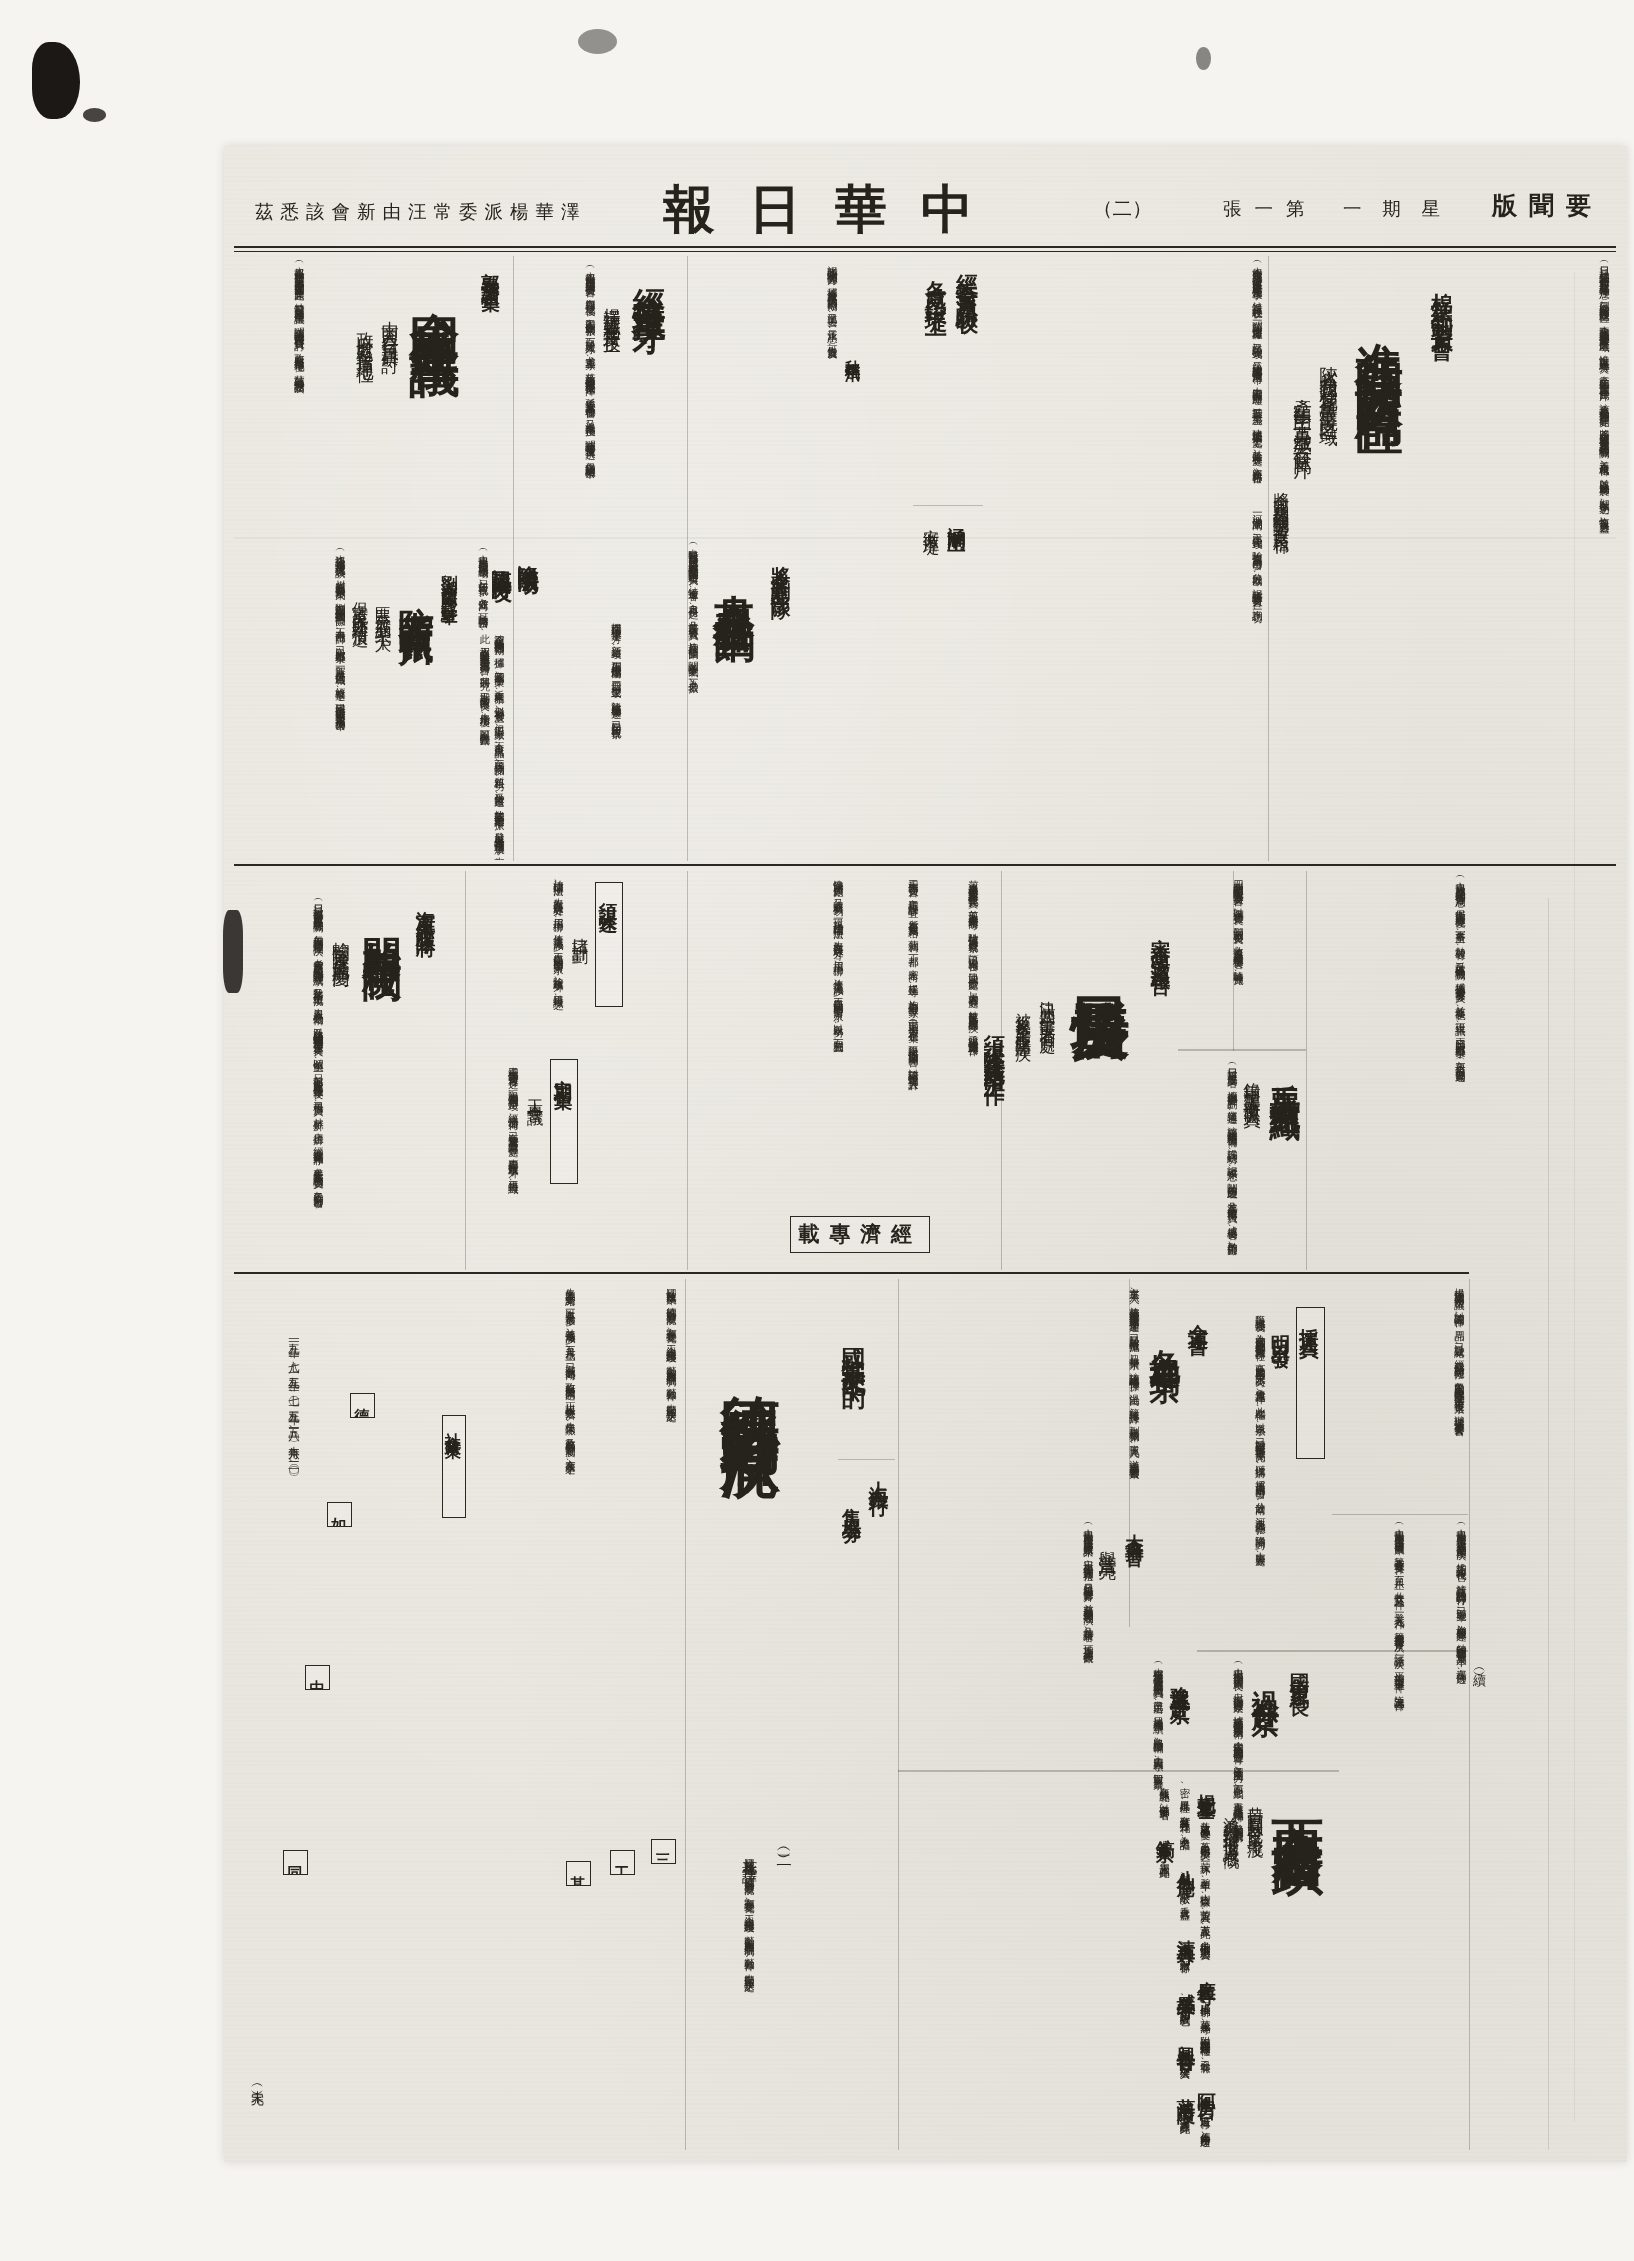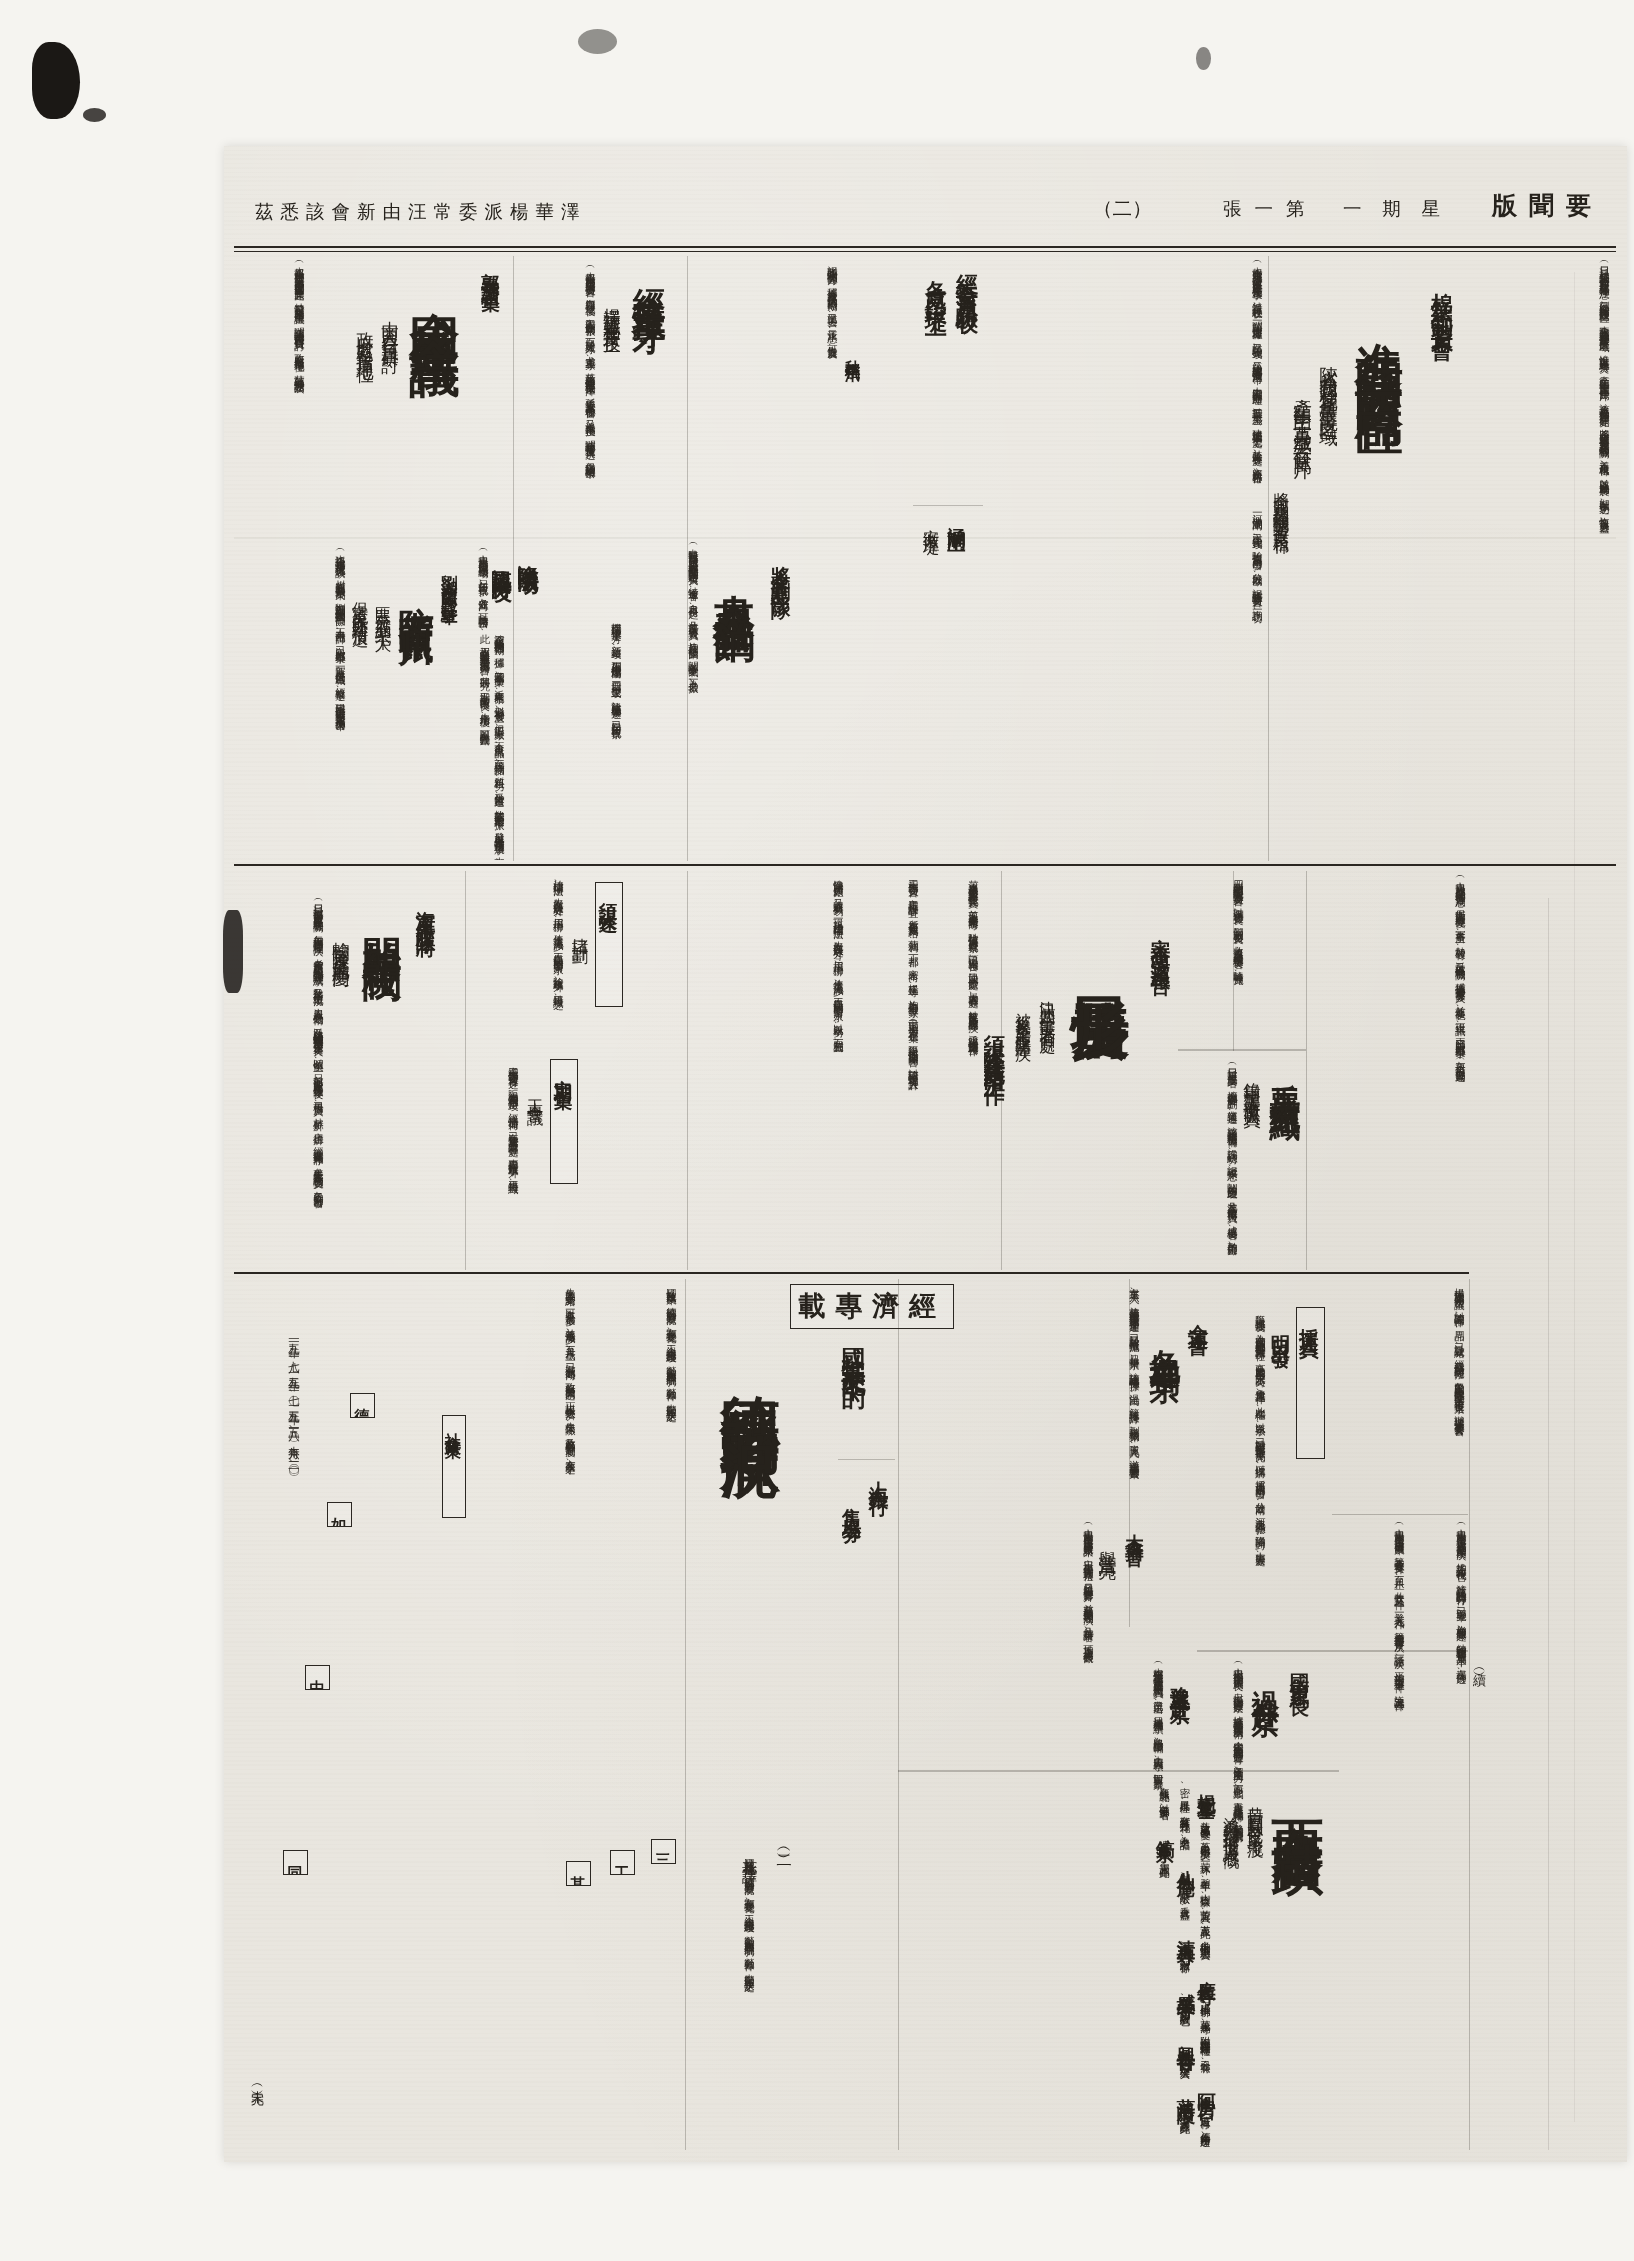--- a/index.html
+++ b/index.html
@@ -35,20 +35,21 @@
   <div id="paper"></div>
   <div class="blob" style="left:223px;top:910px;width:19.6px;height:83px;border-radius:30%;opacity:.85"></div>
   <div class="rule-soft" style="left:1548px;top:898px;width:1.1px;height:1252px;opacity:.5"></div>
   <div class="rule-soft" style="left:1574px;top:272px;width:1.1px;height:1850px;opacity:.25"></div>
   <div class="rule-soft" style="left:234px;top:537px;width:1382px;height:1.6px;opacity:.18"></div>
 
   <div class="h b" style="left:1492px;top:189px;font-size:25px;letter-spacing:12px">版聞要</div>
   <div class="h" style="left:1343px;top:196px;font-size:18.5px;letter-spacing:20.7px">一期星</div>
   <div class="h" style="left:1223px;top:196px;font-size:18.5px;letter-spacing:13px">張一第</div>
   <div class="h" style="left:1093px;top:195px;font-size:19.6px">（二）</div>
+  <div class="h b serif" style="left:663px;top:175px;font-size:52px;letter-spacing:34px">報日華中</div>
   <div class="h" style="left:255px;top:199px;font-size:18.5px;letter-spacing:7px">茲悉該會新由汪常委派楊華澤</div>
   <div class="rule" style="left:234px;top:246px;width:1382px;height:2.2px"></div>
   <div class="rule" style="left:234px;top:251px;width:1382px;height:1.1px"></div>
 
   <div class="v body-t" style="left:1469px;top:257px;width:143px;height:603px">（日日社）棉業統制委員會對於西北棉業極為注意、刻已決定進行開發陝西棉區、查陝省為我國棉花產量最富饒之區域、惟近年以來迭經兵燹、產額年由三千萬斤減至二百餘萬斤、該會為改良棉產增加產額起見、將會同全國經濟委員會及水利運輸各機關、着手改良植棉、並以資金協助棉農、期以數年之功、恢復昔日之盛云、</div>
   <div class="v b" style="left:1425px;top:275px;width:32px;height:261px;font-size:22px;letter-spacing:7.6px">棉業統制委員會</div>
   <div class="v b" style="left:1349px;top:305px;width:63px;height:501px;font-size:48px;letter-spacing:9.8px">進行開發陝西棉區</div>
   <div class="v" style="left:1317px;top:351px;width:24px;height:424px;font-size:18.5px;letter-spacing:4.4px">陝省為我國棉花產量最富饒之區域</div>
   <div class="v" style="left:1292px;top:384px;width:23px;height:424px;font-size:18.5px;letter-spacing:4.4px">產額年由三千萬斤減至二百餘萬斤</div>
   <div class="v" style="left:1271px;top:479px;width:20.7px;height:381px;font-size:16.3px;letter-spacing:3.3px">將會同水利運輸機關着手改良植棉</div>
@@ -170,21 +171,21 @@
     <span class="site-name">阿房宮</span><span class="site-desc">在長安西三十里、遺址尚存、傳為朱時所建、林木茂密、風景殊佳、有紫絳等色牡丹花、為中之名品、</span>
     <span class="site-name">八仙庵</span><span class="site-desc">在城東關外、殿宇宏敞、香火甚盛、</span>
     <span class="site-name">清真寺</span><span class="site-desc">為中宗時建、殿宇猶存、</span>
     <span class="site-name">感業寺</span><span class="site-desc">在城北、唐時故刹也、</span>
     <span class="site-name">興善寺</span><span class="site-desc">隋時所建、規模宏大、</span>
     <span class="site-name">薄后陵</span><span class="site-desc">在城東南、漢薄太后葬此、</span>
     <span class="site-name">法門寺</span><span class="site-desc">在扶風縣北、以藏佛骨著名、</span>
     <span class="site-name">鎬京</span><span class="site-desc">遺址在長安西南灃水東岸、周武王都此、</span>
   </div>
 
-  <div class="h b box" style="left:790px;top:1284px;font-size:27px;letter-spacing:9.8px;padding:3.3px 7.6px">載專濟經</div>
+  <div class="h b box" style="left:790px;top:1216px;font-size:21px;letter-spacing:9.8px;padding:3.3px 7.6px">載專濟經</div>
   <div class="v b" style="left:839px;top:1328px;width:30.5px;height:261px;font-size:24px;letter-spacing:6.5px">國社黨支配下的</div>
   <div class="v b" style="left:706px;top:1347px;width:85px;height:479px;font-size:60px;letter-spacing:7.6px">德國勞動者狀況</div>
   <div class="v" style="left:771px;top:1842px;width:23px;height:71px;font-size:15.2px">（二）</div>
   <div class="v" style="left:739px;top:1848px;width:20.7px;height:93px;font-size:15.2px;letter-spacing:4.4px">花蓮譯</div>
   <div class="v body-t" style="left:588px;top:1280px;width:91px;height:544px">國社黨執政以來、德國勞動者之狀況、有顯著之變化、工會組織全歸改組、勞動金庫亦由政府統制、勞動條件、由勞動託事決定之、</div>
   <div class="v body-t" style="left:686px;top:1850px;width:71px;height:294px">國社黨執政以來、德國勞動者之狀況、有顯著之變化、工會組織全歸改組、勞動金庫亦由政府統制、勞動條件、由勞動託事決定之、</div>
   <div class="v b box" style="left:651px;top:1839px;width:25px;height:25px;font-size:15.2px;padding:2.2px">三</div>
   <div class="v b box" style="left:610px;top:1850px;width:25px;height:25px;font-size:15.2px;padding:2.2px">工</div>
   <div class="v b box" style="left:566px;top:1861px;width:25px;height:25px;font-size:15.2px;padding:2.2px">其</div>
   <div class="v body-t" style="left:469px;top:1280px;width:109px;height:865px">失業救助金之支給、以本年一月為最多、其後逐漸減少、至六月底止、已有減低之傾向、政府對於失業問題、正謀根本之救濟、失業保險、及政府勞動金之制度、亦在改革之中、</div>

